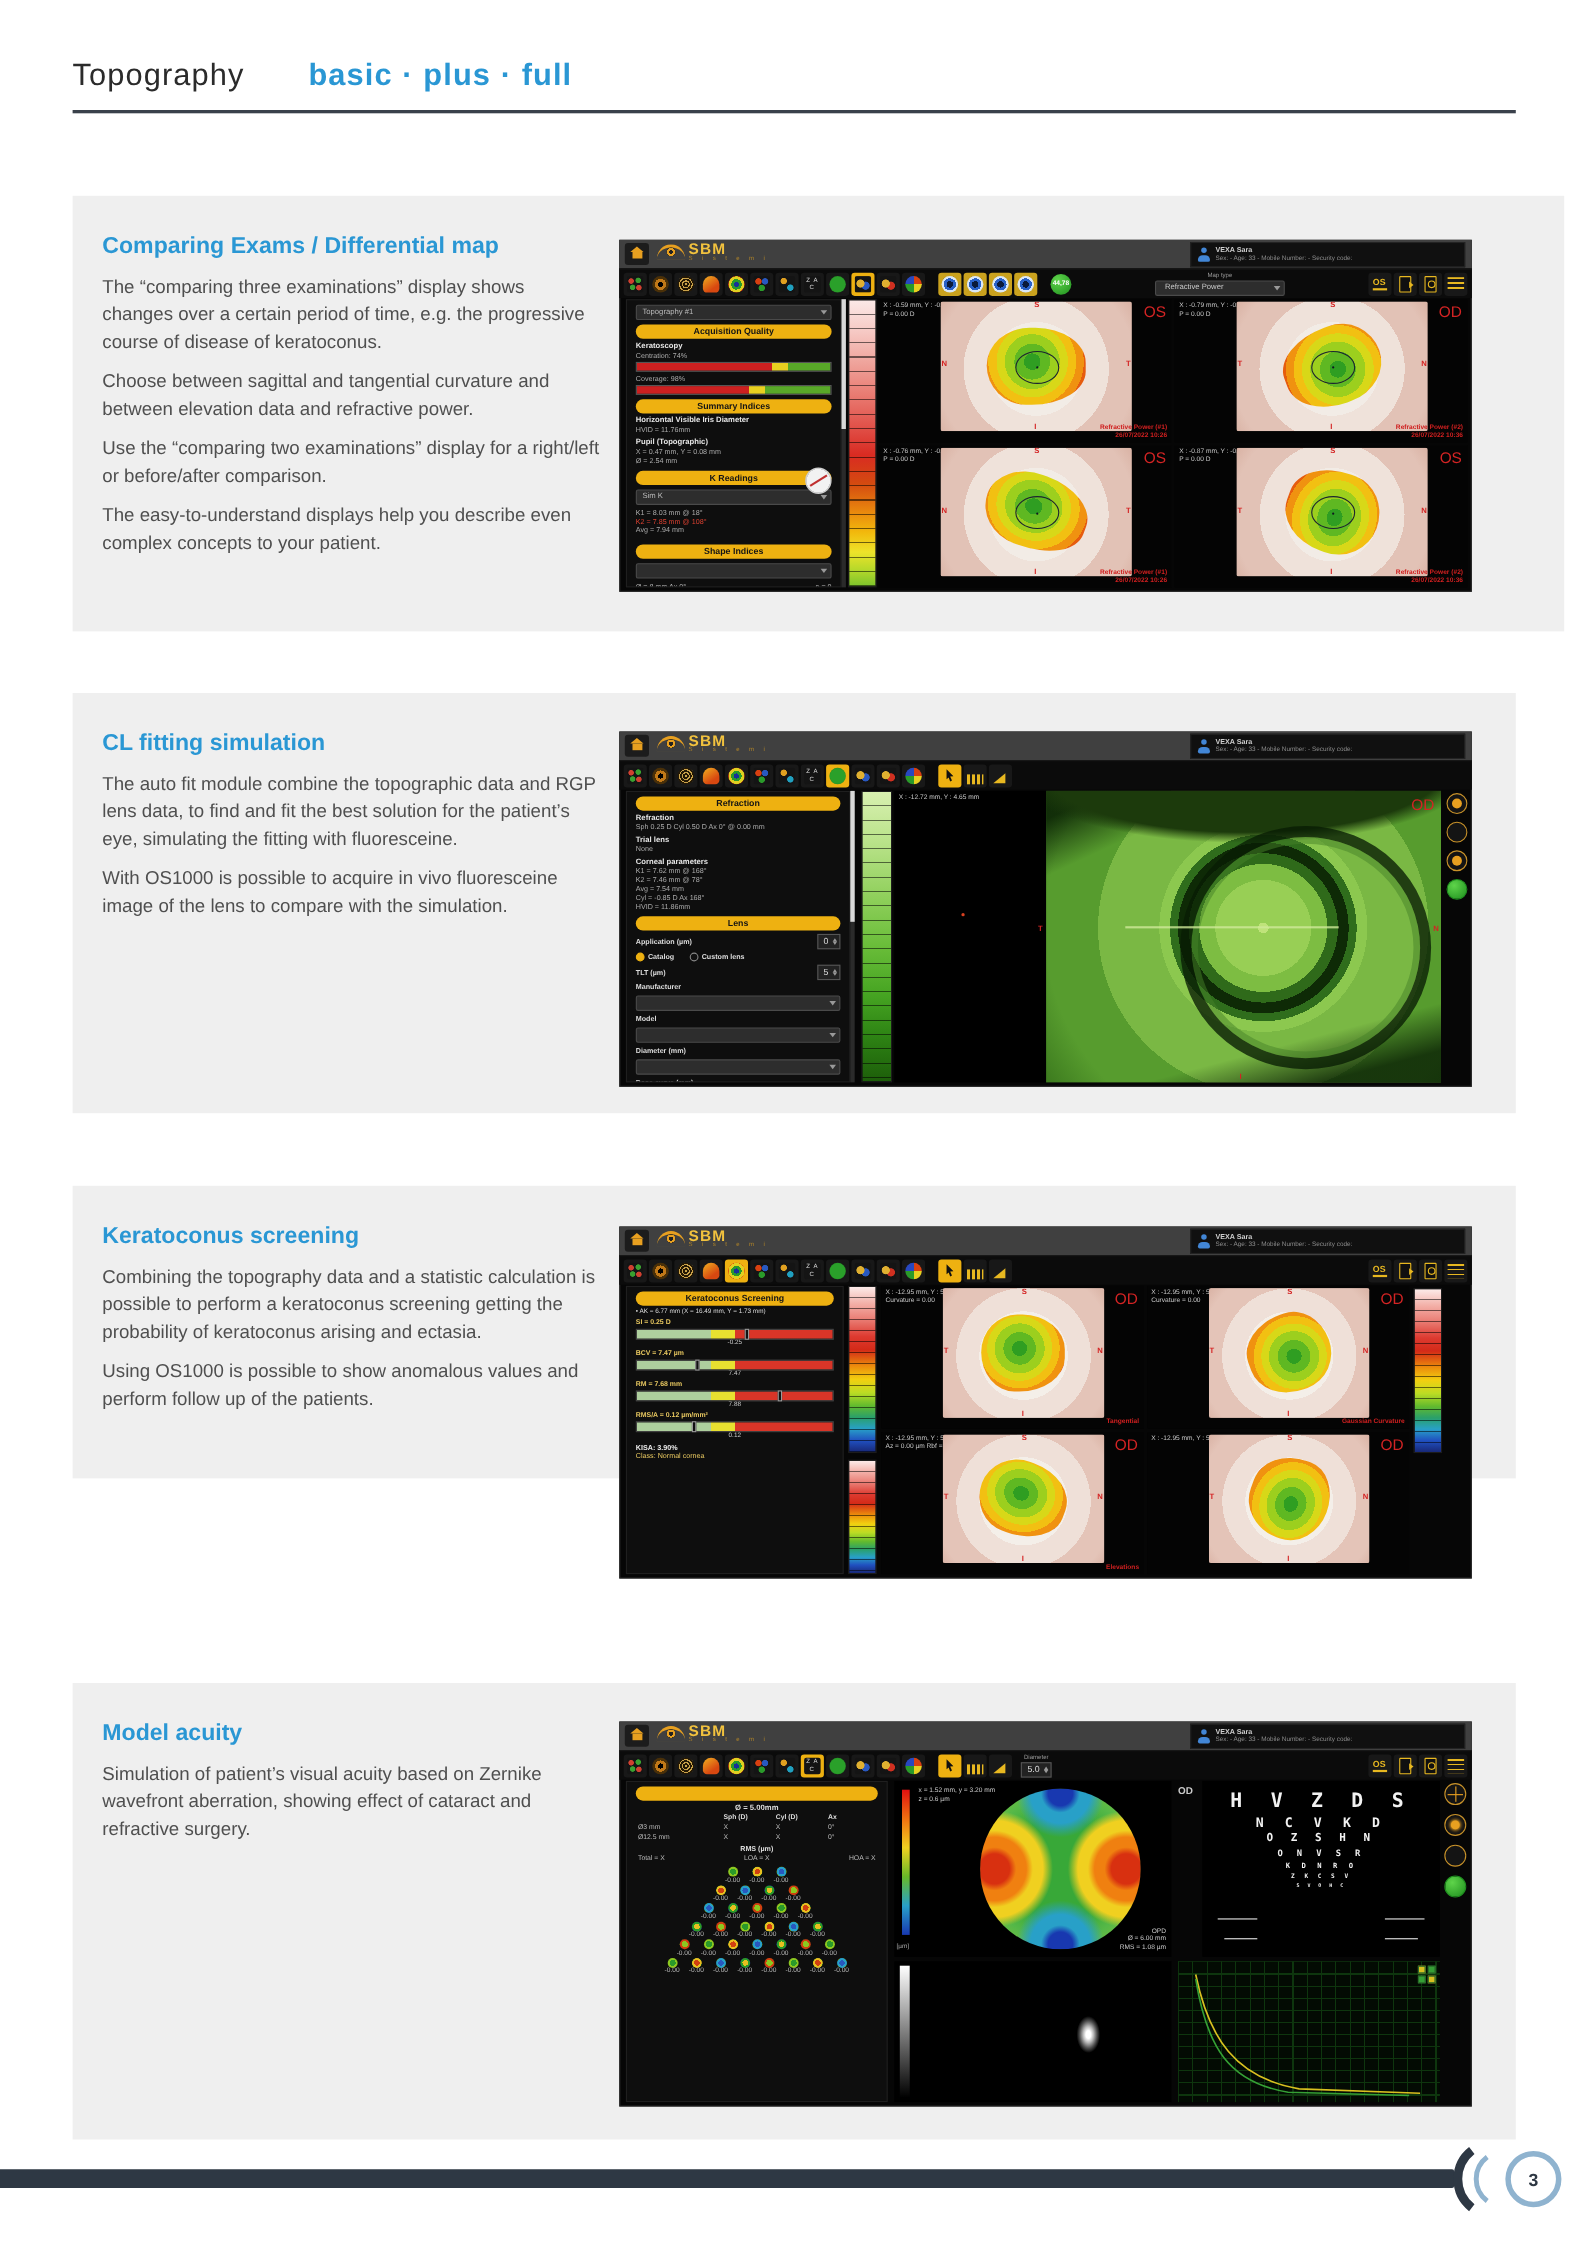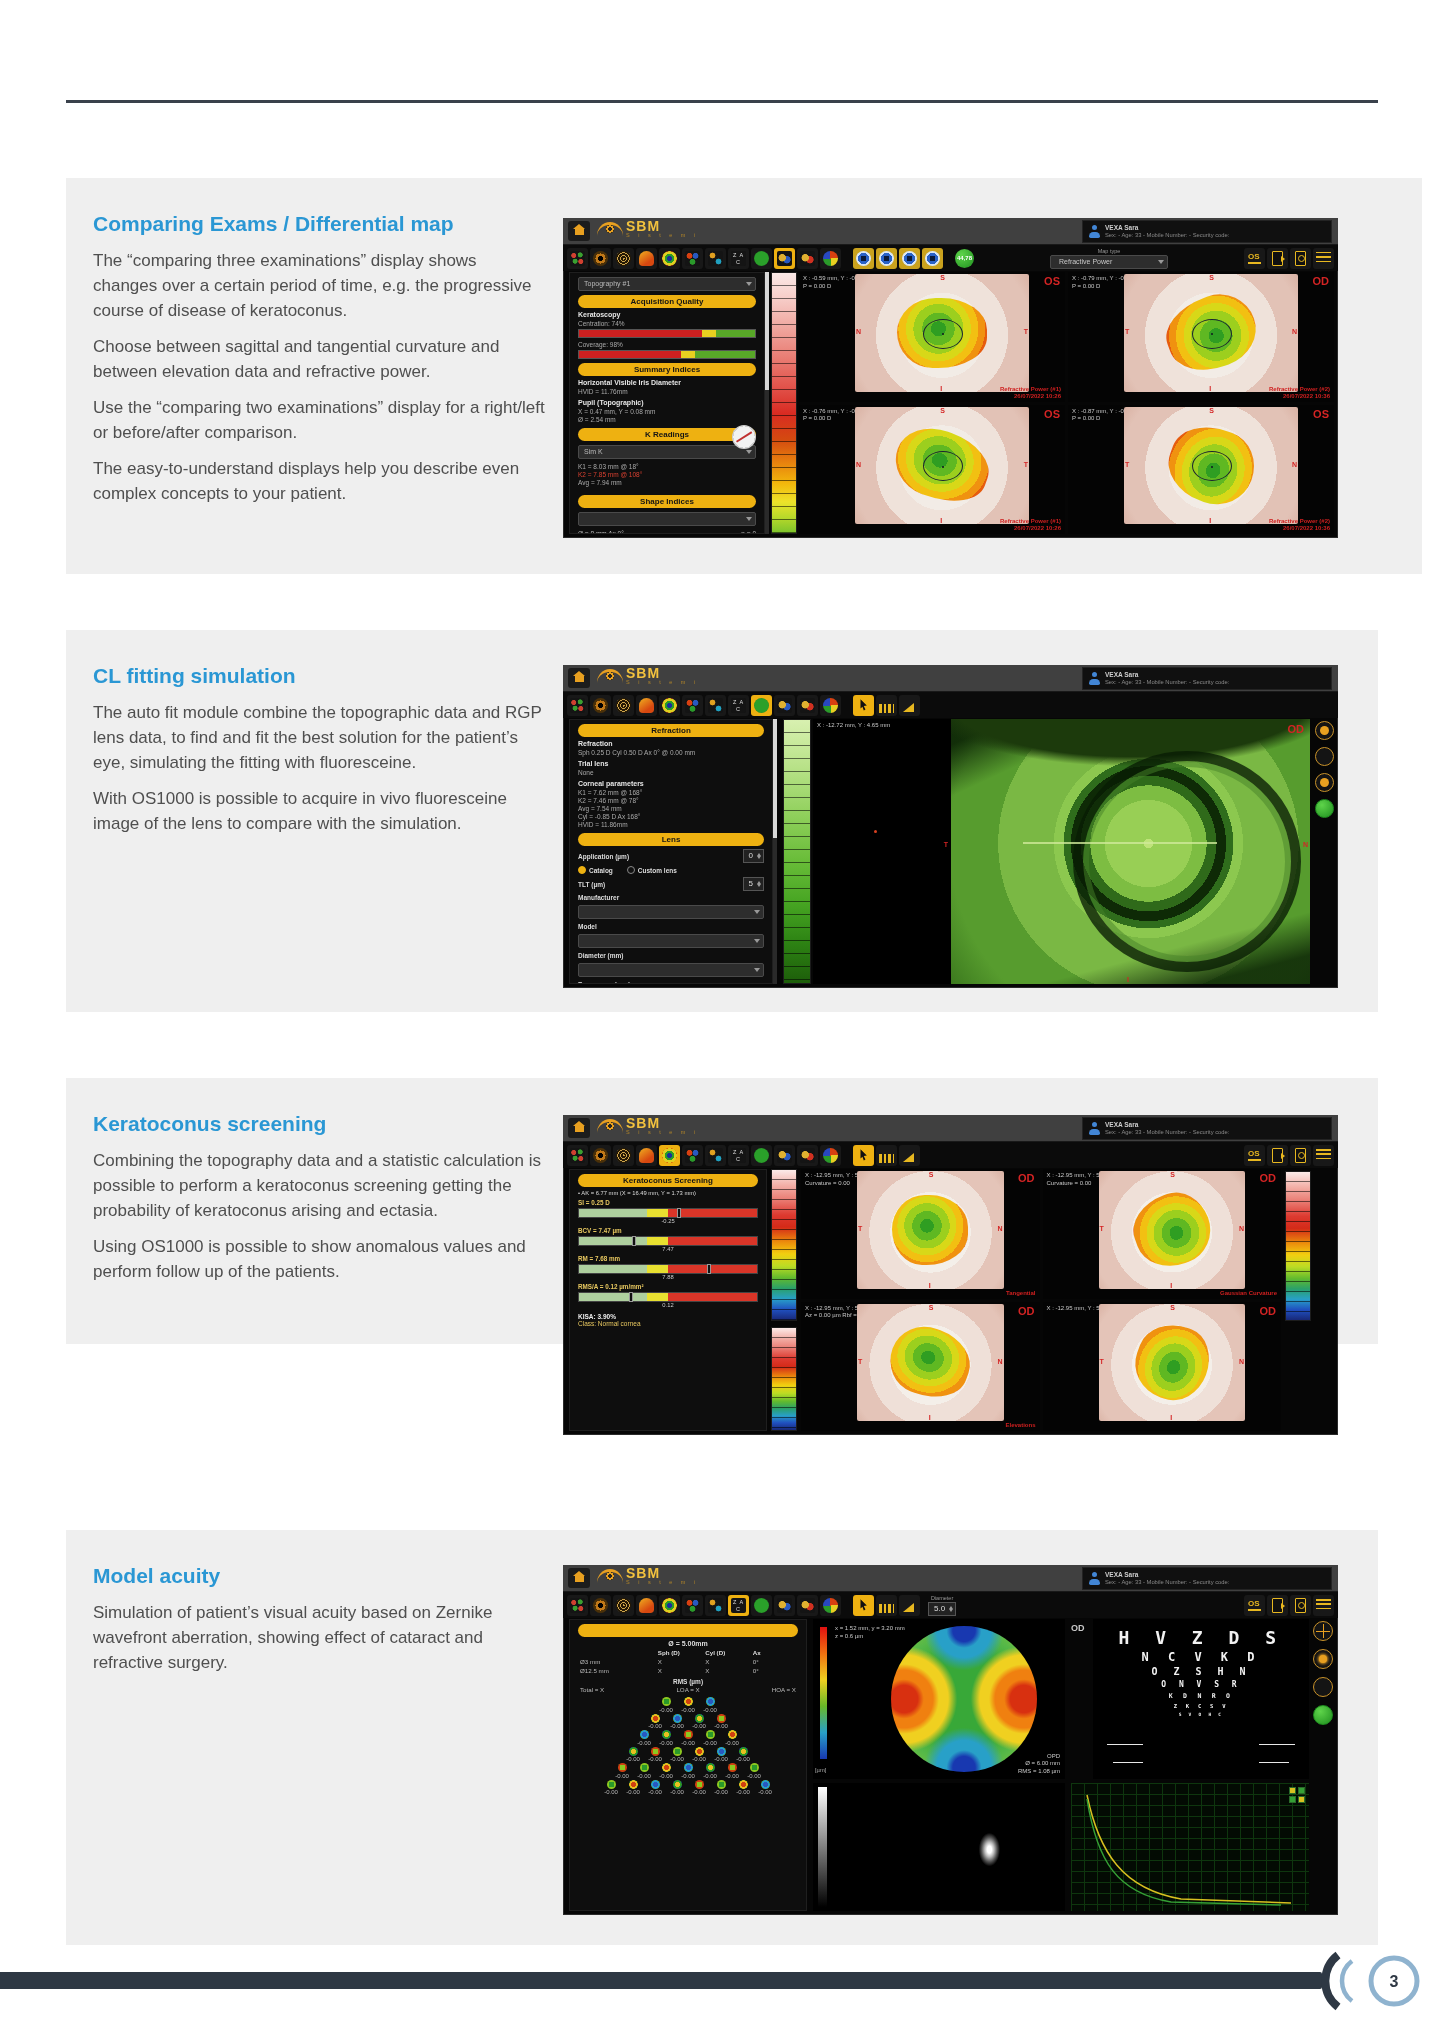--- a/index.html
+++ b/index.html
@@ -112,21 +112,21 @@
   .quad{position:relative;background:#040404;overflow:hidden;}
   .eyephoto{position:absolute;left:56px;right:36px;top:2px;bottom:10px;border-radius:2px;background:radial-gradient(circle at 50% 52%,rgba(0,0,0,.9) 0 6%,transparent 8%),radial-gradient(circle at 50% 52%,#39424e 0 19%,#515c6a 19% 23%,#b8bcc2 23% 25%,#f2ece6 25% 40%,#efe2da 40% 62%,#e2c2b6 62% 85%,#d9b2a4 100%);}
   .s3eye{background:radial-gradient(circle at 50% 52%,rgba(0,0,0,.9) 0 6%,transparent 8%),radial-gradient(circle at 50% 52%,#4a3413 0 19%,#6e4d1e 19% 23%,#a98a54 23% 25%,#f4efe9 25% 42%,#efe0d8 42% 64%,#e4c4b8 64% 86%,#d9b2a4 100%);}
   .blob{position:absolute;left:24%;top:20%;width:52%;height:60%;border-radius:46% 54% 58% 42%/52% 48% 46% 54%;background:radial-gradient(circle at 46% 44%,#2f9e22 0 12%,#5fb822 12% 26%,#9ccf1e 26% 40%,#d8d818 40% 52%,#f2c012 52% 64%,#f09210 64% 75%,#e65c0e 75% 84%,#da2810 84% 92%,transparent 93%);}
   .quad:nth-child(2) .blob{transform:rotate(160deg);}
   .quad:nth-child(3) .blob{transform:rotate(20deg) scale(1.05,.95);}
   .quad:nth-child(4) .blob{transform:rotate(200deg) scale(.95,1.05);}
   .mring{position:absolute;left:39%;top:38%;width:22%;height:24%;border:1px solid #1c2430;border-radius:50%;}
   .mring::before{content:"";position:absolute;left:48%;top:48%;width:2px;height:2px;background:#101820;border-radius:50%;}
   .qcoord{position:absolute;left:4px;top:3px;color:#c9c9c9;font-size:6px;line-height:7.5px;}
-  .qeyelab{position:absolute;right:5px;top:3px;color:#d42424;font-weight:700;font-size:11px;}
+  .qeyelab{position:absolute;right:5px;top:3px;color:#d42424;font-weight:400;font-size:14px;}
   .qcap{position:absolute;right:4px;bottom:2px;color:#cf2020;font-size:6px;text-align:right;line-height:7px;font-weight:700;}
   .cardL{position:absolute;color:#d42424;font-size:7px;font-weight:700;}
   .cS{top:0;left:49%;} .cI{bottom:0;left:49%;} .cl{left:1px;top:46%;} .cr{right:1px;top:46%;}
 
   
   .dark2{position:absolute;left:250px;top:54px;width:138px;bottom:4px;background:#000;}
   .reddot{position:absolute;left:44%;top:42%;width:3px;height:3px;border-radius:50%;background:#d84020;}
   .fluoro{position:absolute;left:388px;top:54px;right:28px;bottom:4px;overflow:hidden;background:linear-gradient(155deg,rgba(8,30,4,.85) 0 6%,transparent 18%),linear-gradient(345deg,rgba(8,30,4,.8) 0 8%,transparent 20%),radial-gradient(circle at 55% 47%,#bfe37a 0 2%,#98cf55 2% 18%,#7dbd42 18% 24%,#2f6a1a 24% 28%,#0e2a06 28% 32%,#2f6d1c 32% 35%,#8cc84f 35% 39%,#7ab844 39% 62%,#579c2e 62% 82%,#3c7a1e 100%);}
   .fl-line{position:absolute;left:20%;right:26%;top:46.5%;height:1.5px;background:#cfe89a;opacity:.8;}
   .fl-lid{position:absolute;left:-10%;right:-10%;height:26%;background:radial-gradient(ellipse at 50% 0,#1c3a0c 0 60%,transparent 70%);top:-8%;}
@@ -201,20 +201,24 @@
 
   
   .footer-bar{position:absolute;left:0;top:1972px;width:1322px;height:17px;background:#2e3844;border-radius:0 2px 2px 0;}
   .footer-deco{position:absolute;left:1302px;top:1951px;}
 </style>
 </head>
 <body>
 
 <div class="page">
 
+  <div class="doc-header">
+    <span class="doc-title">Topography</span>
+    <span class="doc-editions">basic · plus · full</span>
+  </div>
   <div class="doc-rule"></div>
 
   <div class="card" id="card1">
     <div class="txt">
       <h2>Comparing Exams / Differential map</h2>
       <div>
 
       <p>The “comparing three examinations” display shows changes over a certain period of time, e.g. the progressive course of disease of keratoconus.</p>
           <p>Choose between sagittal and tangential curvature and between elevation data and refractive power.</p>
           <p>Use the “comparing two examinations” display for a right/left or before/after comparison.</p>

